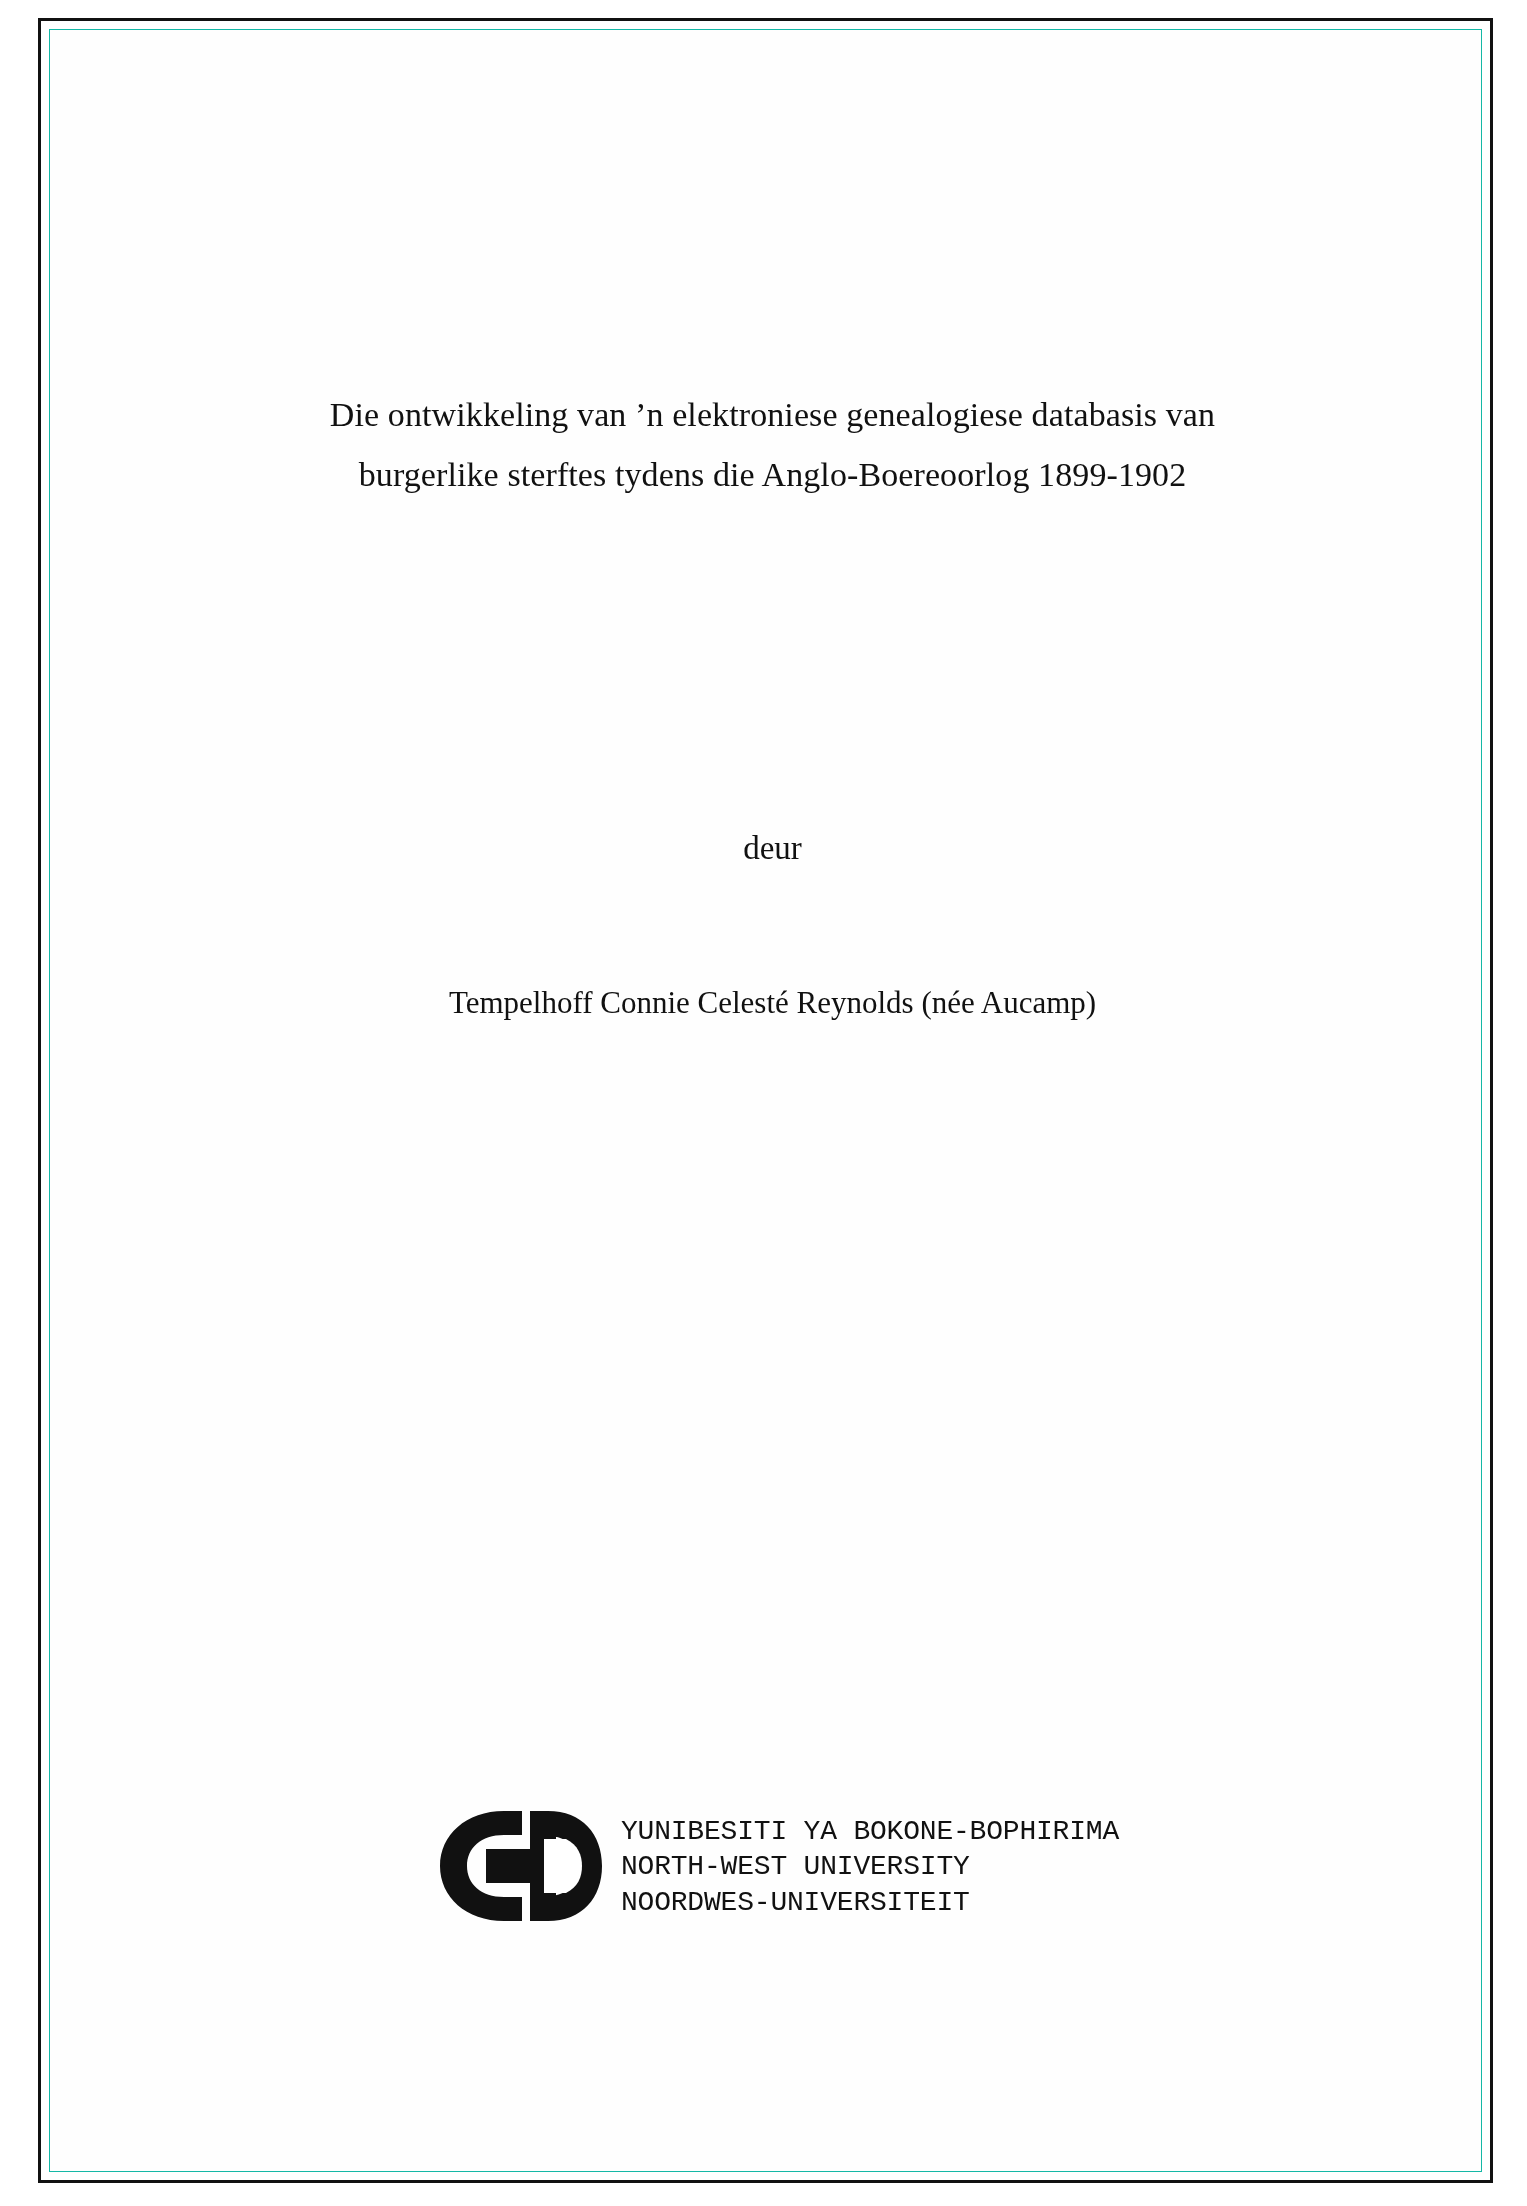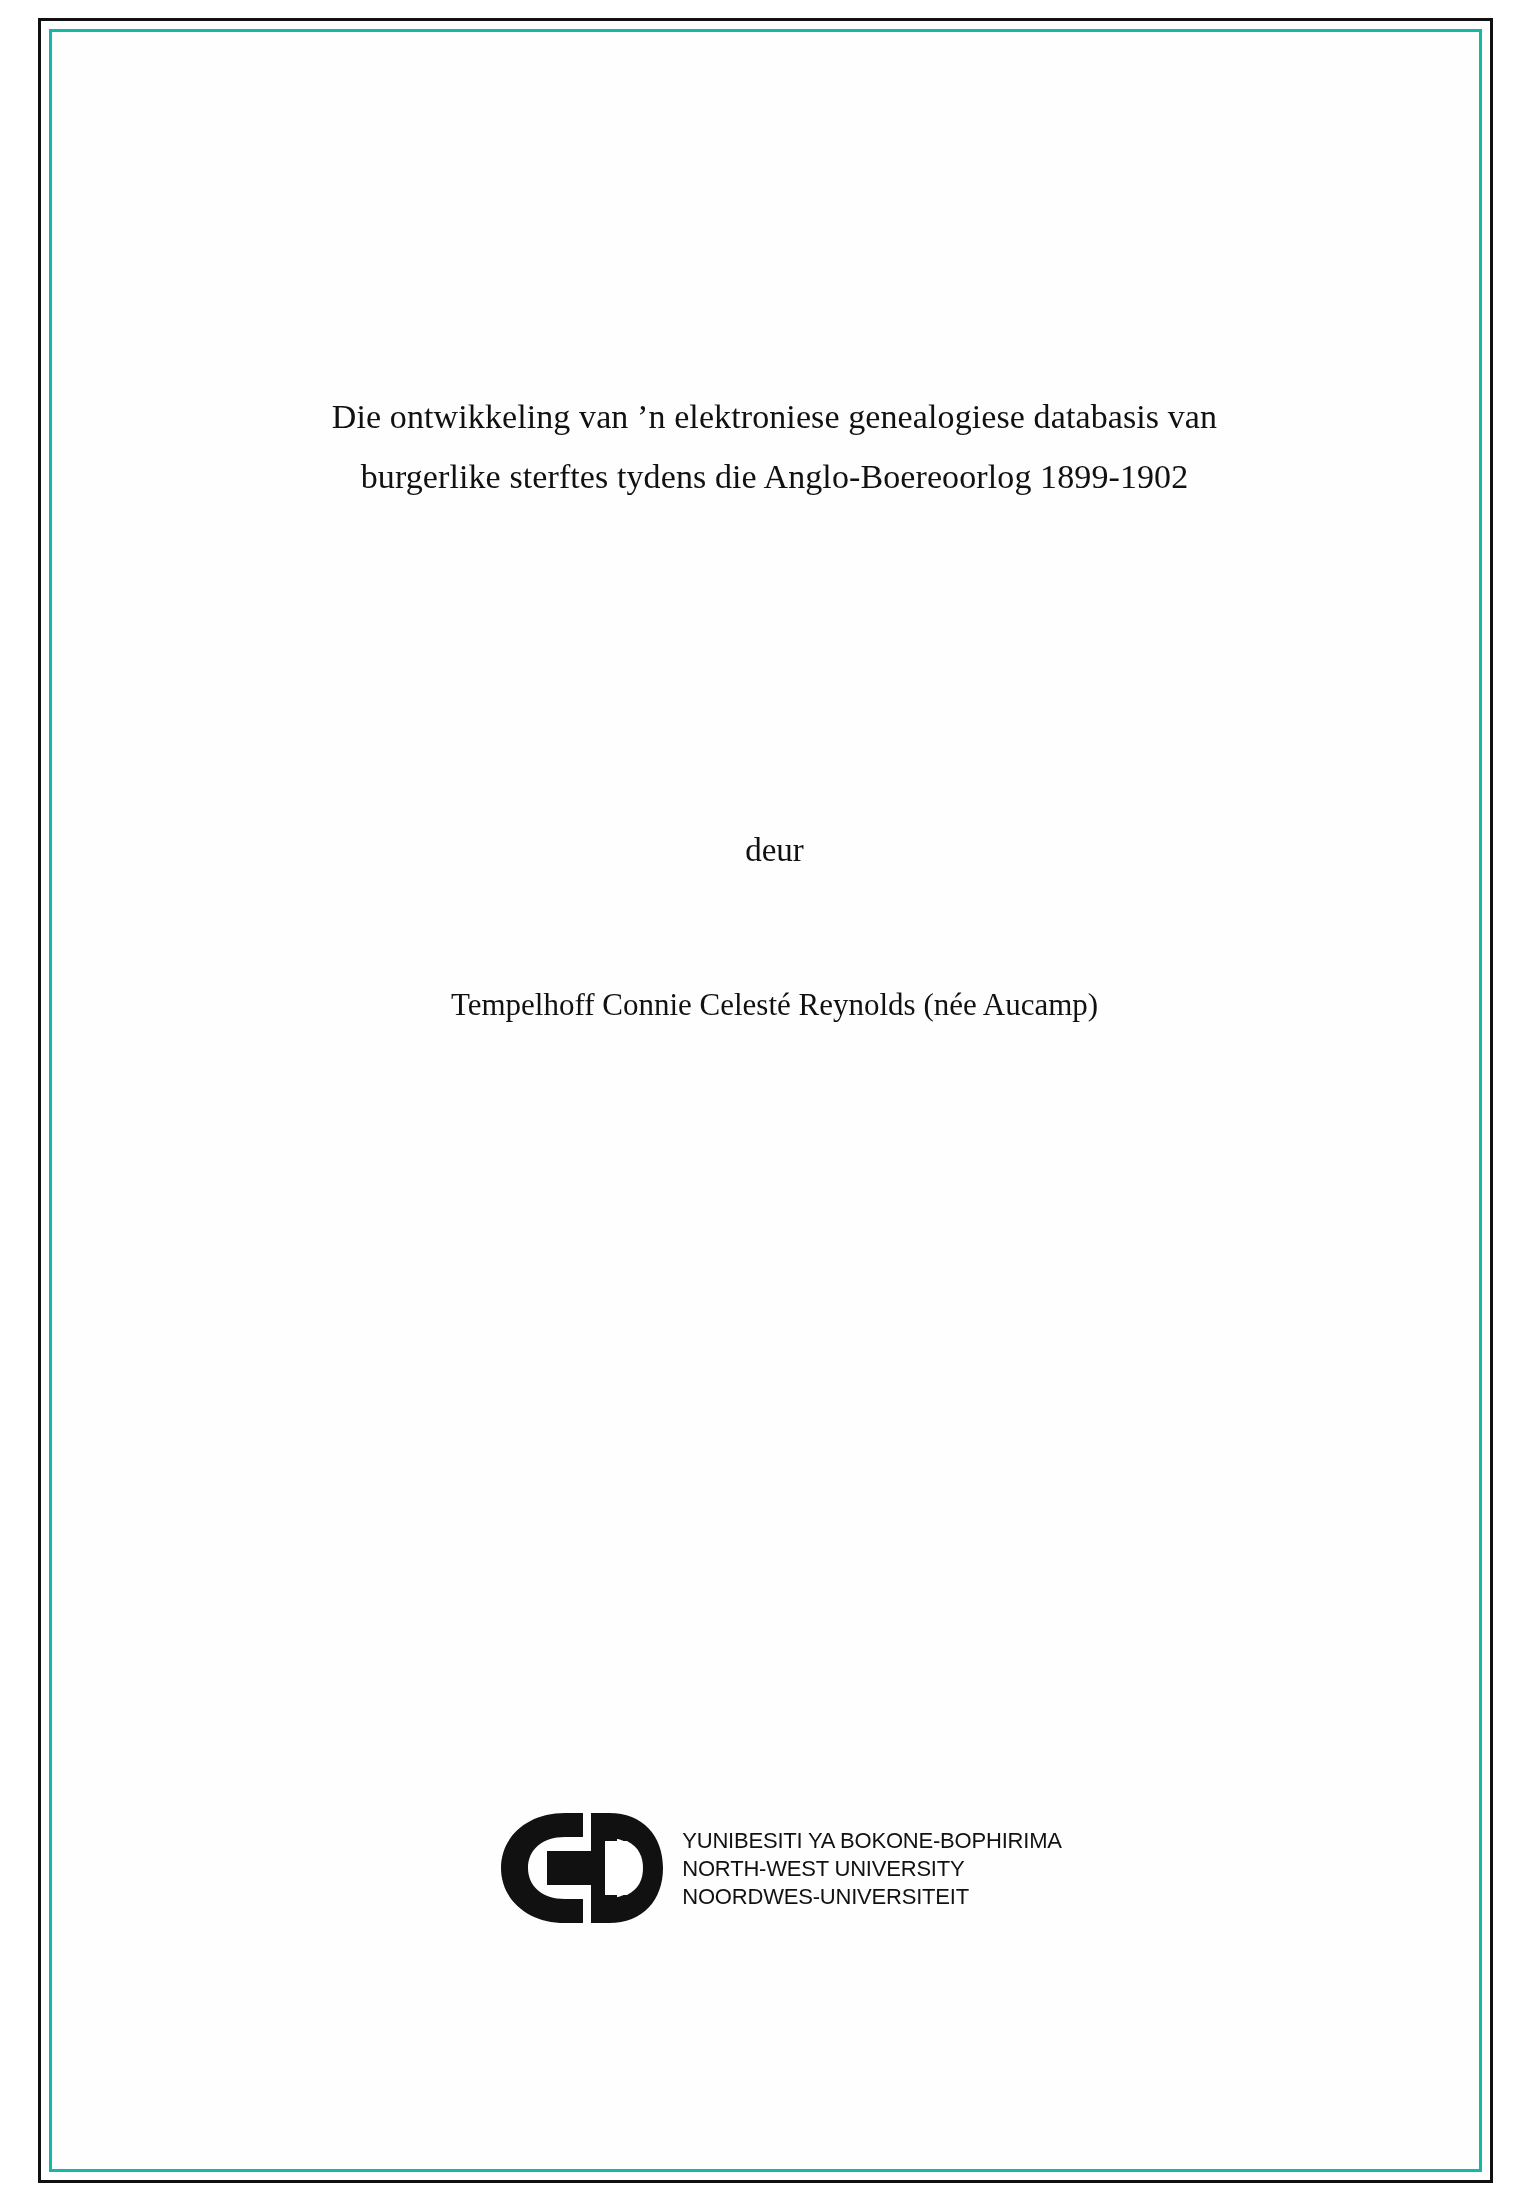--- a/index.html
+++ b/index.html
@@ -26,21 +26,21 @@
     border: 3px solid #111111;
     box-sizing: border-box;
     background: #ffffff;
   }
   .page-inner {
     position: absolute;
     left: 8px;
     top: 8px;
     right: 8px;
     bottom: 8px;
-    border: 3px solid #14b8a6;
+    border: 1px solid #14b8a6;
     box-sizing: border-box;
     background: #fefefe;
   }
 
   .content {
     position: absolute;
     left: 140px;
     top: 0;
     width: 1165px;
     height: 100%;
@@ -121,22 +121,22 @@
     align-items: center;
   }
   .logo-mark {
     position: relative;
     width: 185px;
     height: 122px;
     margin-right: 10px;
     flex: none;
   }
   .logo-text {
-    font-family: Liberation Sans, sans-serif;
-    font-size: 22px;
+    font-family: Liberation Mono, monospace;
+    font-size: 28px;
     line-height: 1.27;
     letter-spacing: -0.2px;
     color: #111111;
     white-space: nowrap;
     padding-top: 2px;
   }
 </style>
 </head>
 <body>
 

